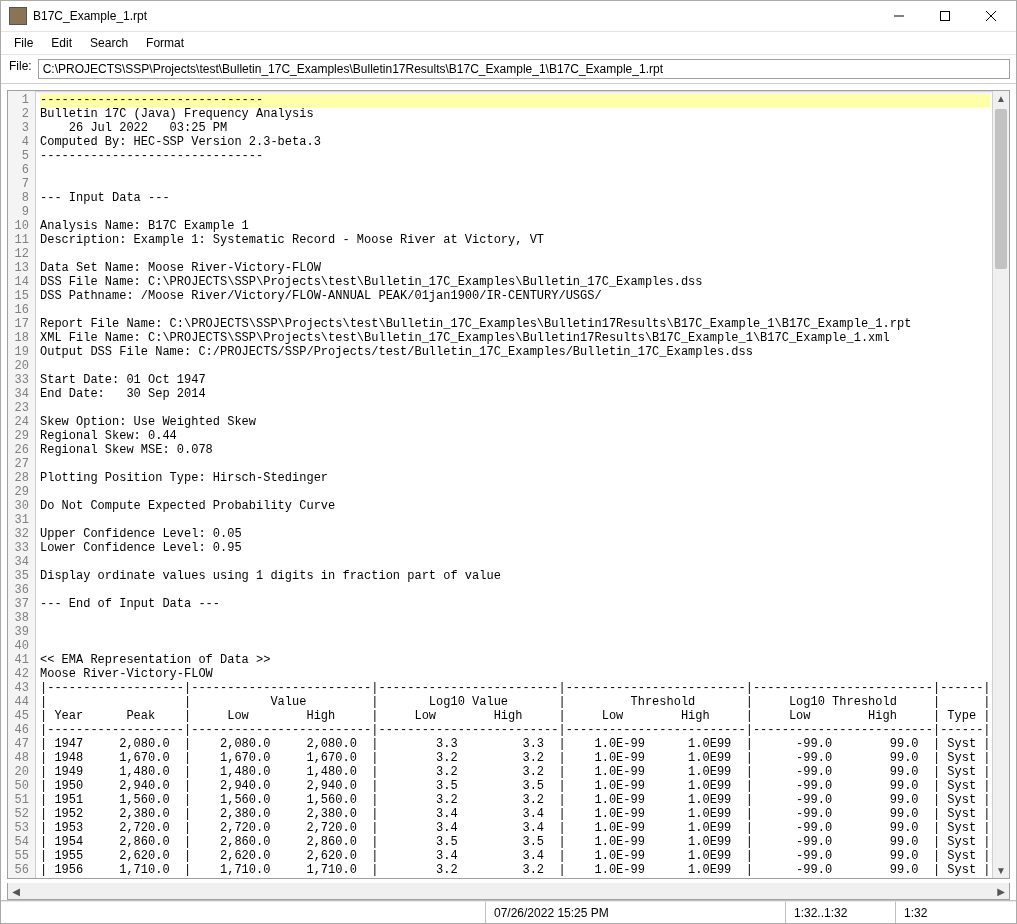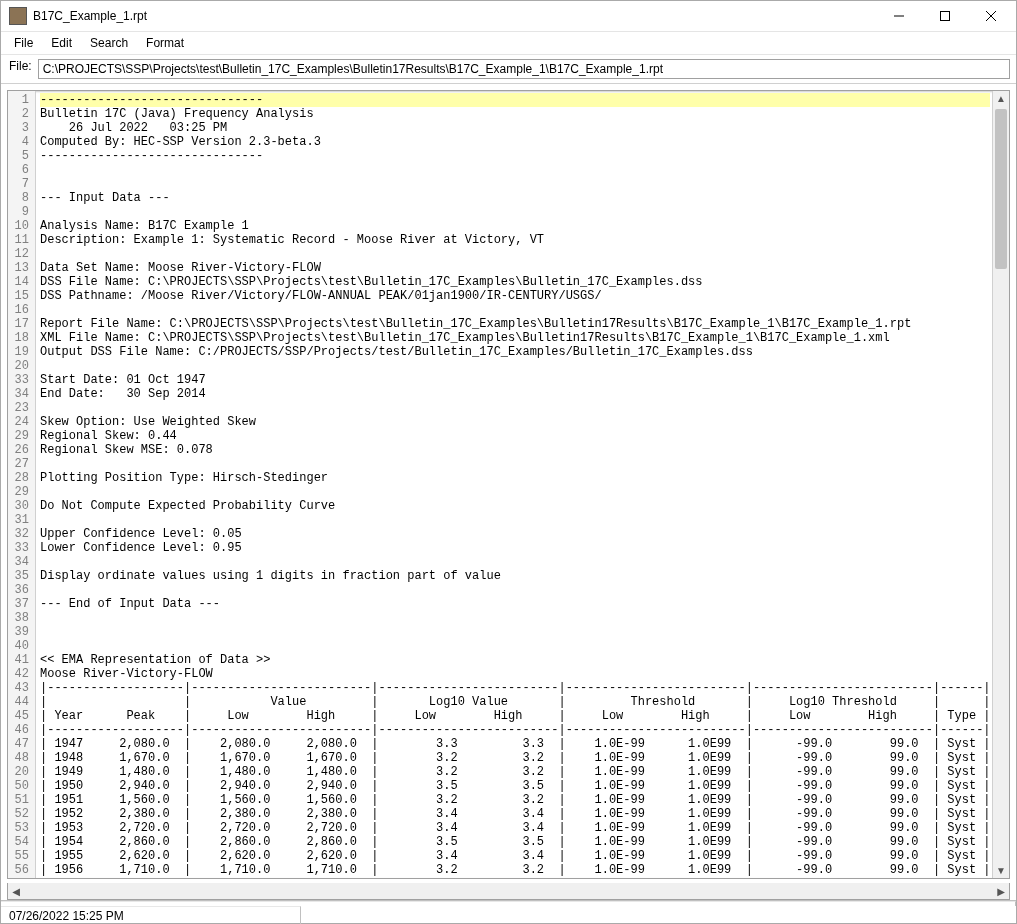--- a/index.html
+++ b/index.html
@@ -185,21 +185,20 @@
   
 
   
   .statusbar {
     height: 22px;
     display: flex;
     align-items: stretch;
     border-top: 1px solid #c0c0c0;
     background: #ffffff;
     font-size: 12px;
-    flex-direction: column;
   }
   .status-cell {
     border-right: 1px solid #c0c0c0;
     border-top: 1px solid #e8e8e8;
     padding: 2px 8px;
     display: flex;
     align-items: center;
     box-sizing: border-box;
   }
   .status-cell.flex { flex: 1 1 auto; }

